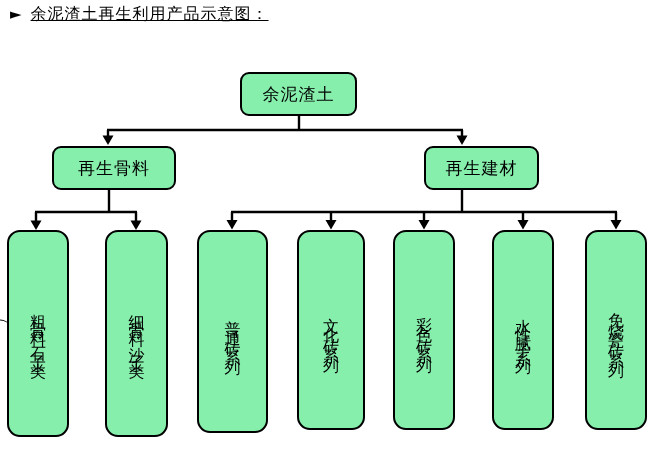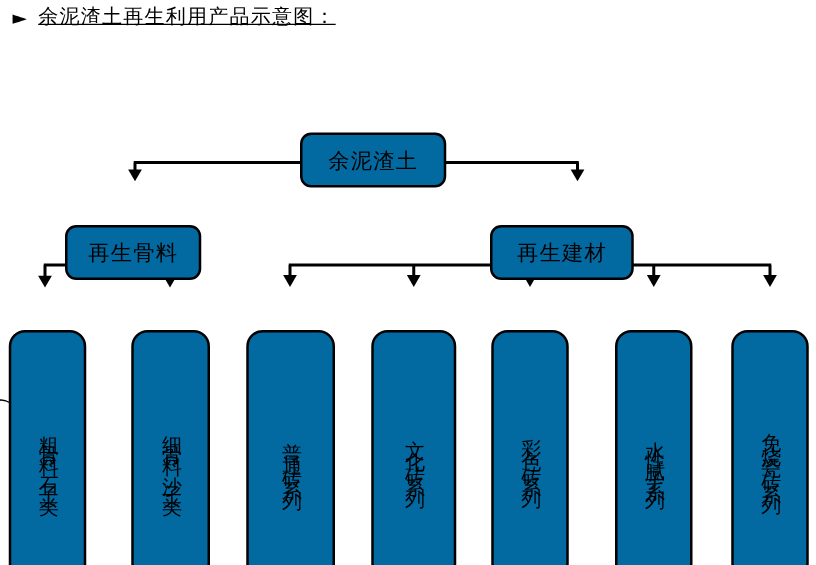--- a/index.html
+++ b/index.html
@@ -34,28 +34,27 @@
   }
   .wires {
     position: absolute;
     left: 0;
     top: 0;
     pointer-events: none;
   }
   .box {
     position: absolute;
     box-sizing: border-box;
-    background: #0369a1;
+    background: #86efac;
     border: 2px solid #000000;
     display: flex;
     align-items: center;
     justify-content: center;
     font-size: 16px;
     line-height: 1;
-    margin-top: 34px;
   }
   .hnode {
     border-radius: 9px;
     letter-spacing: 1px;
     font-size: 17px;
   }
   .leaf {
     border-radius: 13px;
   }
   .vlabel {
@@ -102,24 +101,24 @@
     <polygon points="325.5,220 336.5,220 331,229.5" fill="#000000"></polygon>
     <polygon points="418.5,220 429.5,220 424,229.5" fill="#000000"></polygon>
     <polygon points="517.5,220 528.5,220 523,229.5" fill="#000000"></polygon>
     <polygon points="610.5,220 621.5,220 616,229.5" fill="#000000"></polygon>
   </svg>
 
   <div class="box hnode" style="left:240px; top:72px; width:117px; height:44px;">
     <span>余泥渣土</span>
   </div>
 
-  <div class="box hnode" style="left:52px; top:146px; width:109px; height:44px;">
+  <div class="box hnode" style="left:52px; top:146px; width:124px; height:44px;">
     <span>再生骨料</span>
   </div>
-  <div class="box hnode" style="left:392px; top:146px; width:115px; height:44px;">
+  <div class="box hnode" style="left:424px; top:146px; width:115px; height:44px;">
     <span>再生建材</span>
   </div>
 
   <div class="box leaf" style="left:7px; top:230px; width:62px; height:207px;">
     <span class="vlabel tight">粗骨料（石子类）</span>
   </div>
   <div class="box leaf" style="left:105px; top:230px; width:63px; height:207px;">
     <span class="vlabel tight">细骨料（沙子类）</span>
   </div>
   <div class="box leaf" style="left:197px; top:230px; width:71px; height:203px;">

